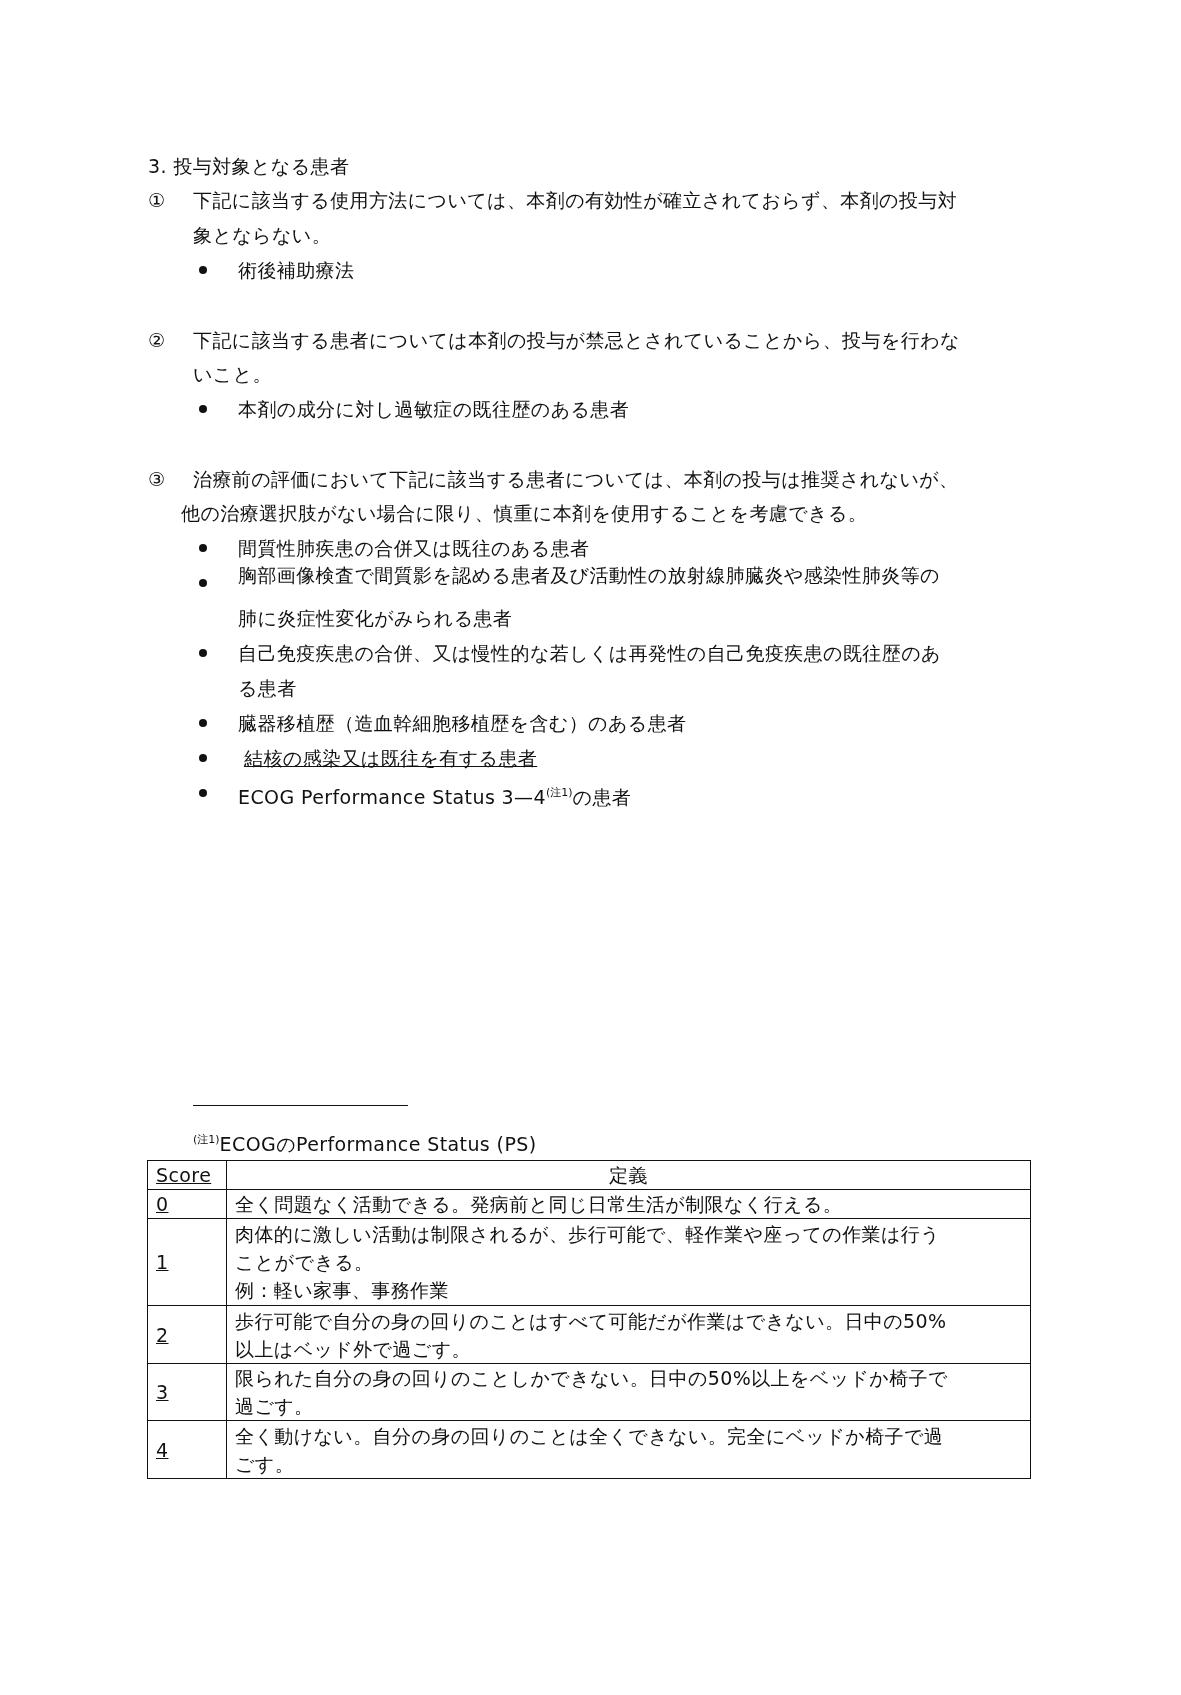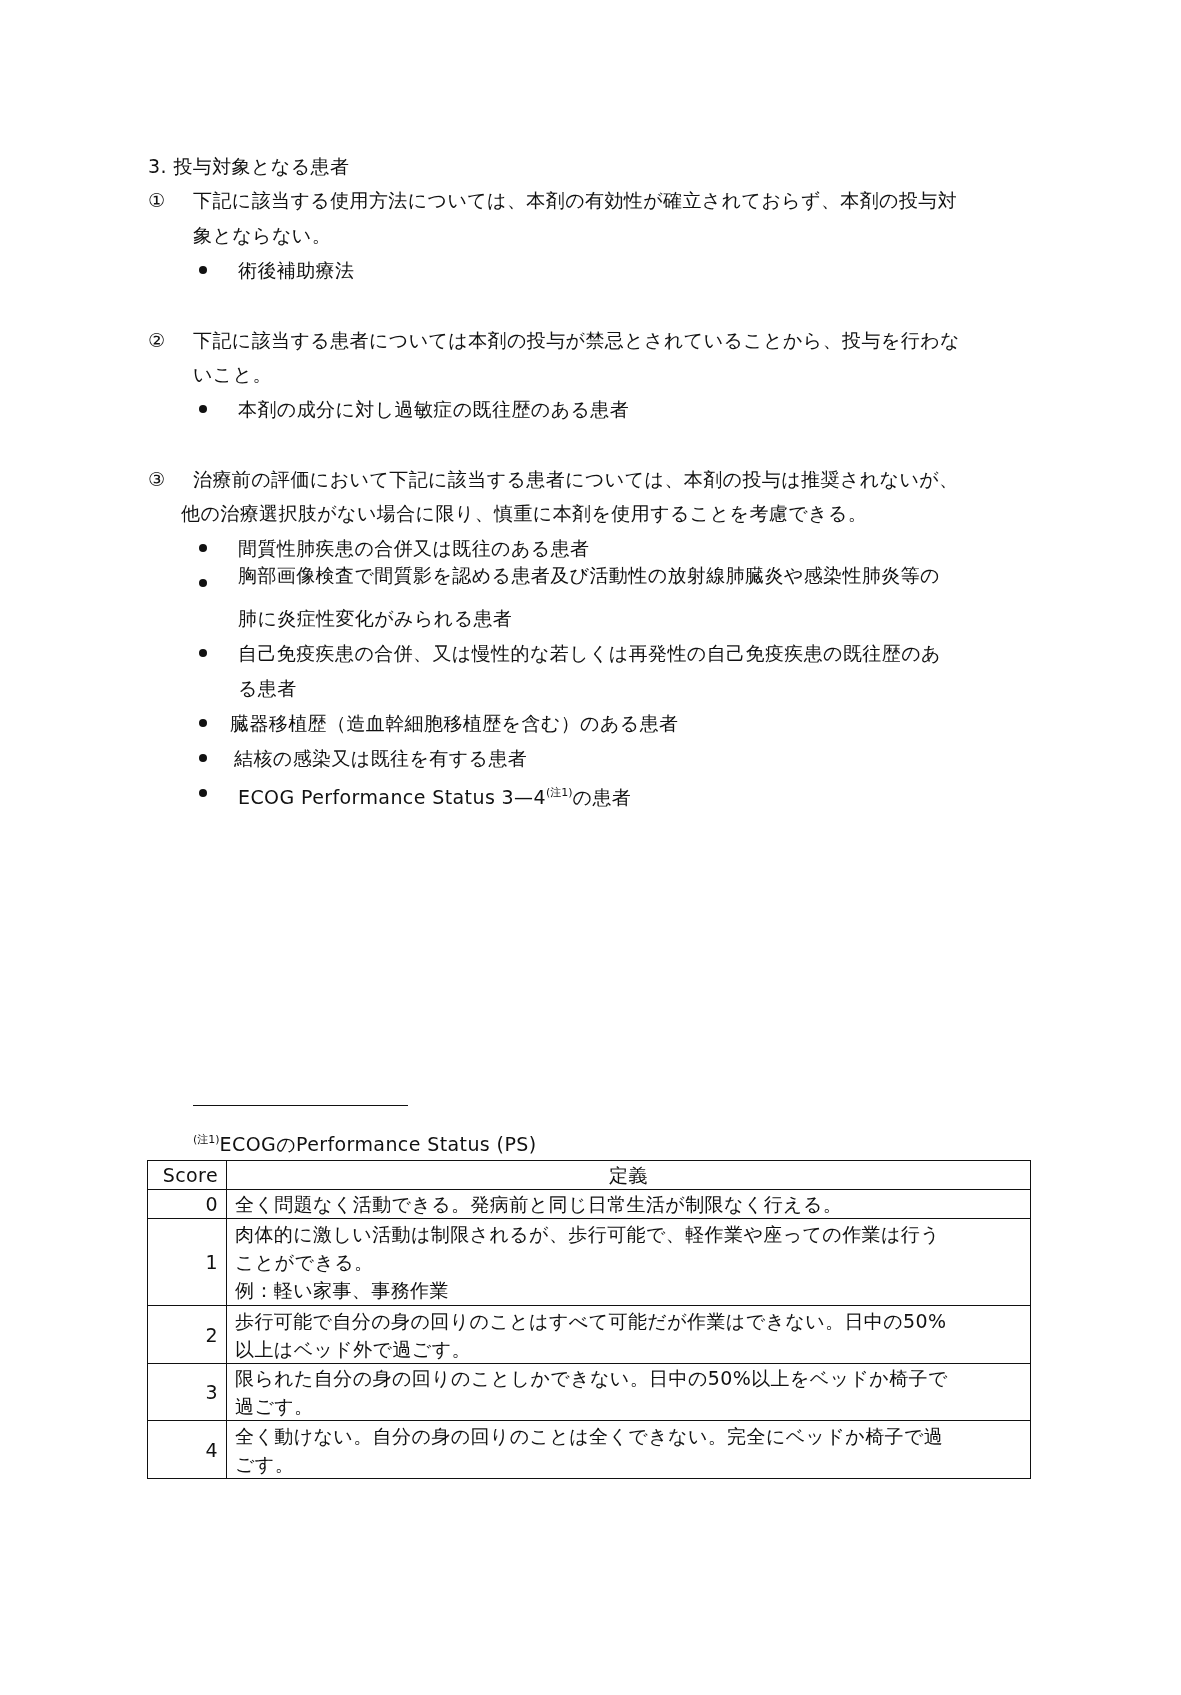--- a/index.html
+++ b/index.html
@@ -26,21 +26,21 @@
   }
   .note-title { left: 193px; top: 1128px; }
   table.ps {
     position: absolute; left: 147px; top: 1160px; width: 884px;
     border-collapse: collapse; font-size: 19px; letter-spacing: 0.4px;
   }
   table.ps td, table.ps th {
     border: 1.5px solid #111111; padding: 0 8px; vertical-align: middle;
     font-weight: normal; line-height: 28px;
   }
-  table.ps .score { width: 62px; text-align: right; }
+  table.ps .score { width: 62px; text-align: left; text-decoration: underline; }
   table.ps th.def { text-align: center; }
   table.ps td.def { text-align: left; }
 </style>
 </head>
 <body>
 
 <div class="page">
 
   <div class="line sec-title">
     <span>3.</span>
@@ -68,24 +68,24 @@
 
   <div class="bullet" style="left:199px; top:579px;"></div>
   <div class="line" style="left:238px; top:563px;">胸部画像検査で間質影を認める患者及び活動性の放射線肺臓炎や感染性肺炎等の</div>
   <div class="line" style="left:238px; top:606px;">肺に炎症性変化がみられる患者</div>
 
   <div class="bullet" style="left:199px; top:649px;"></div>
   <div class="line" style="left:238px; top:641px;">自己免疫疾患の合併、又は慢性的な若しくは再発性の自己免疫疾患の既往歴のあ</div>
   <div class="line" style="left:238px; top:676px;">る患者</div>
 
   <div class="bullet" style="left:199px; top:719px;"></div>
-  <div class="line" style="left:230px; top:711px;">臓器移植歴（造血幹細胞移植歴を含む）のある患者</div>
+  <div class="line" style="left:238px; top:711px;">臓器移植歴（造血幹細胞移植歴を含む）のある患者</div>
 
   <div class="bullet" style="left:199px; top:754px;"></div>
-  <div class="line" style="left:234px; top:746px;">結核の感染又は既往を有する患者</div>
+  <div class="line" style="left:244px; top:746px;text-decoration:underline;">結核の感染又は既往を有する患者</div>
 
   <div class="bullet" style="left:199px; top:789px;"></div>
   <div class="line" style="left:238px; top:781px;">
     <span>ECOG Performance Status 3—4</span><span class="sup">(注1)</span><span>の患者</span>
   </div>
 
   <div class="rule"></div>
   <div class="line note-title">
     <span class="sup">(注1)</span><span>ECOGのPerformance Status (PS)</span>
   </div>

